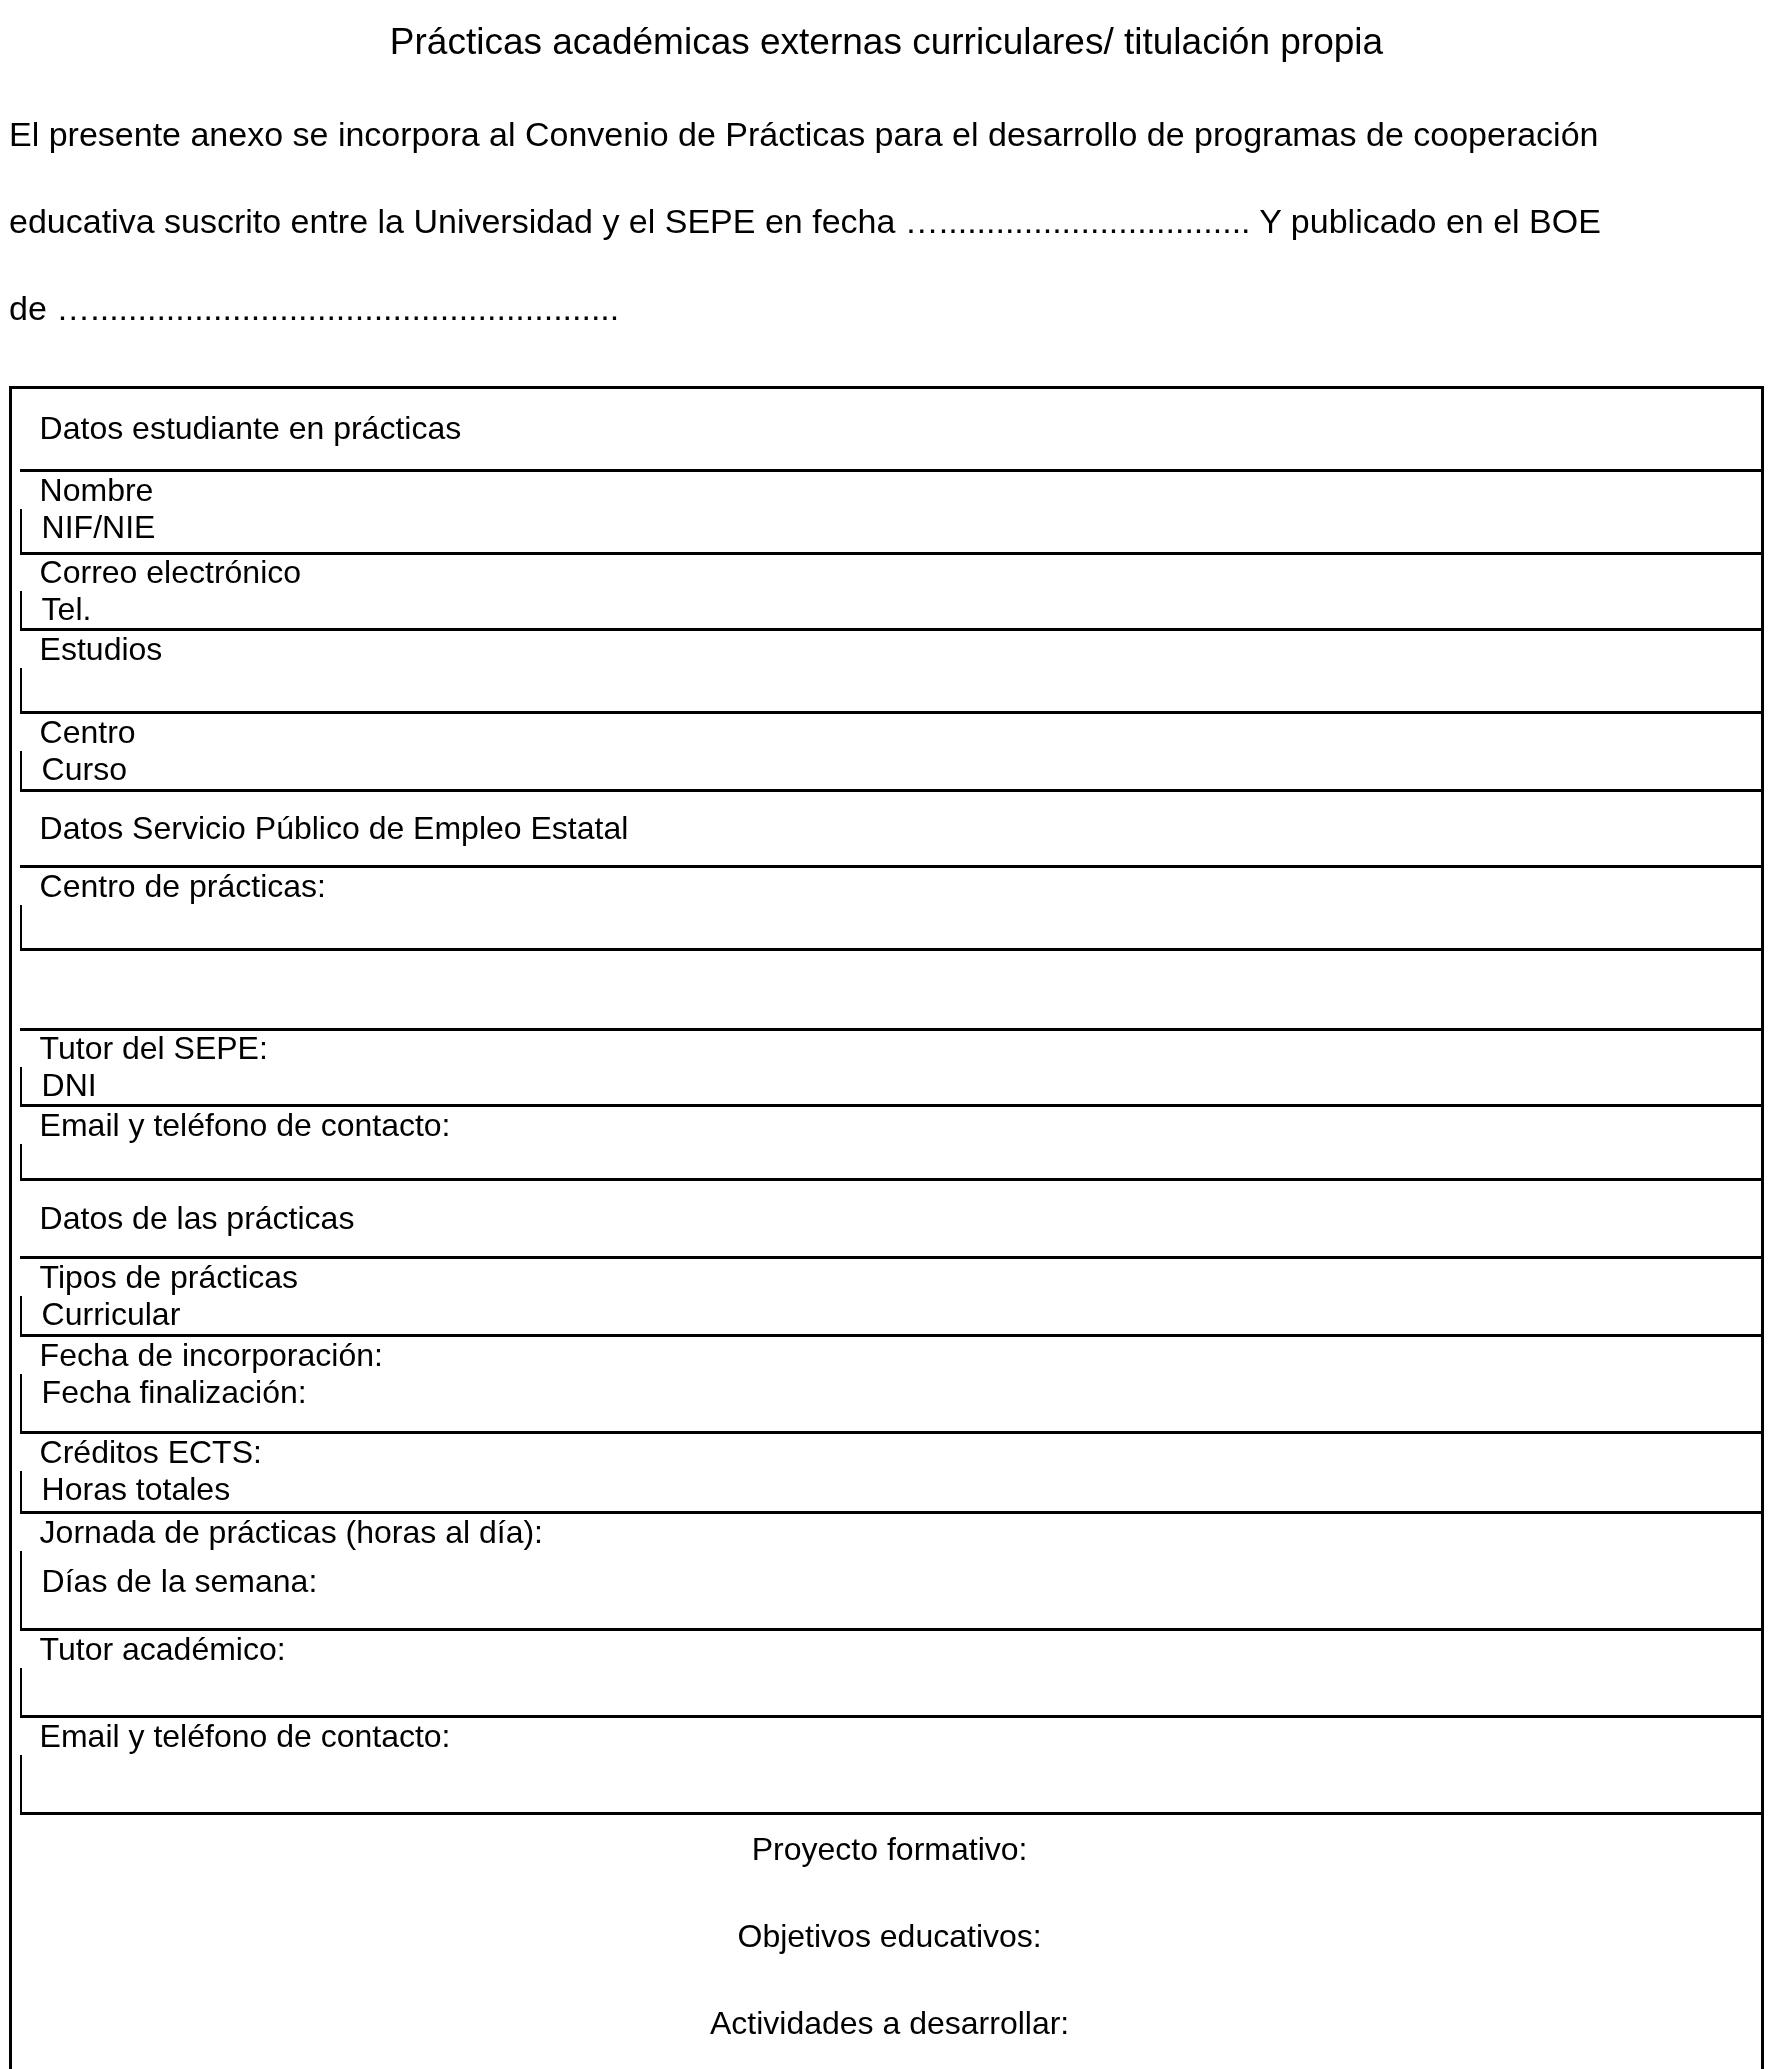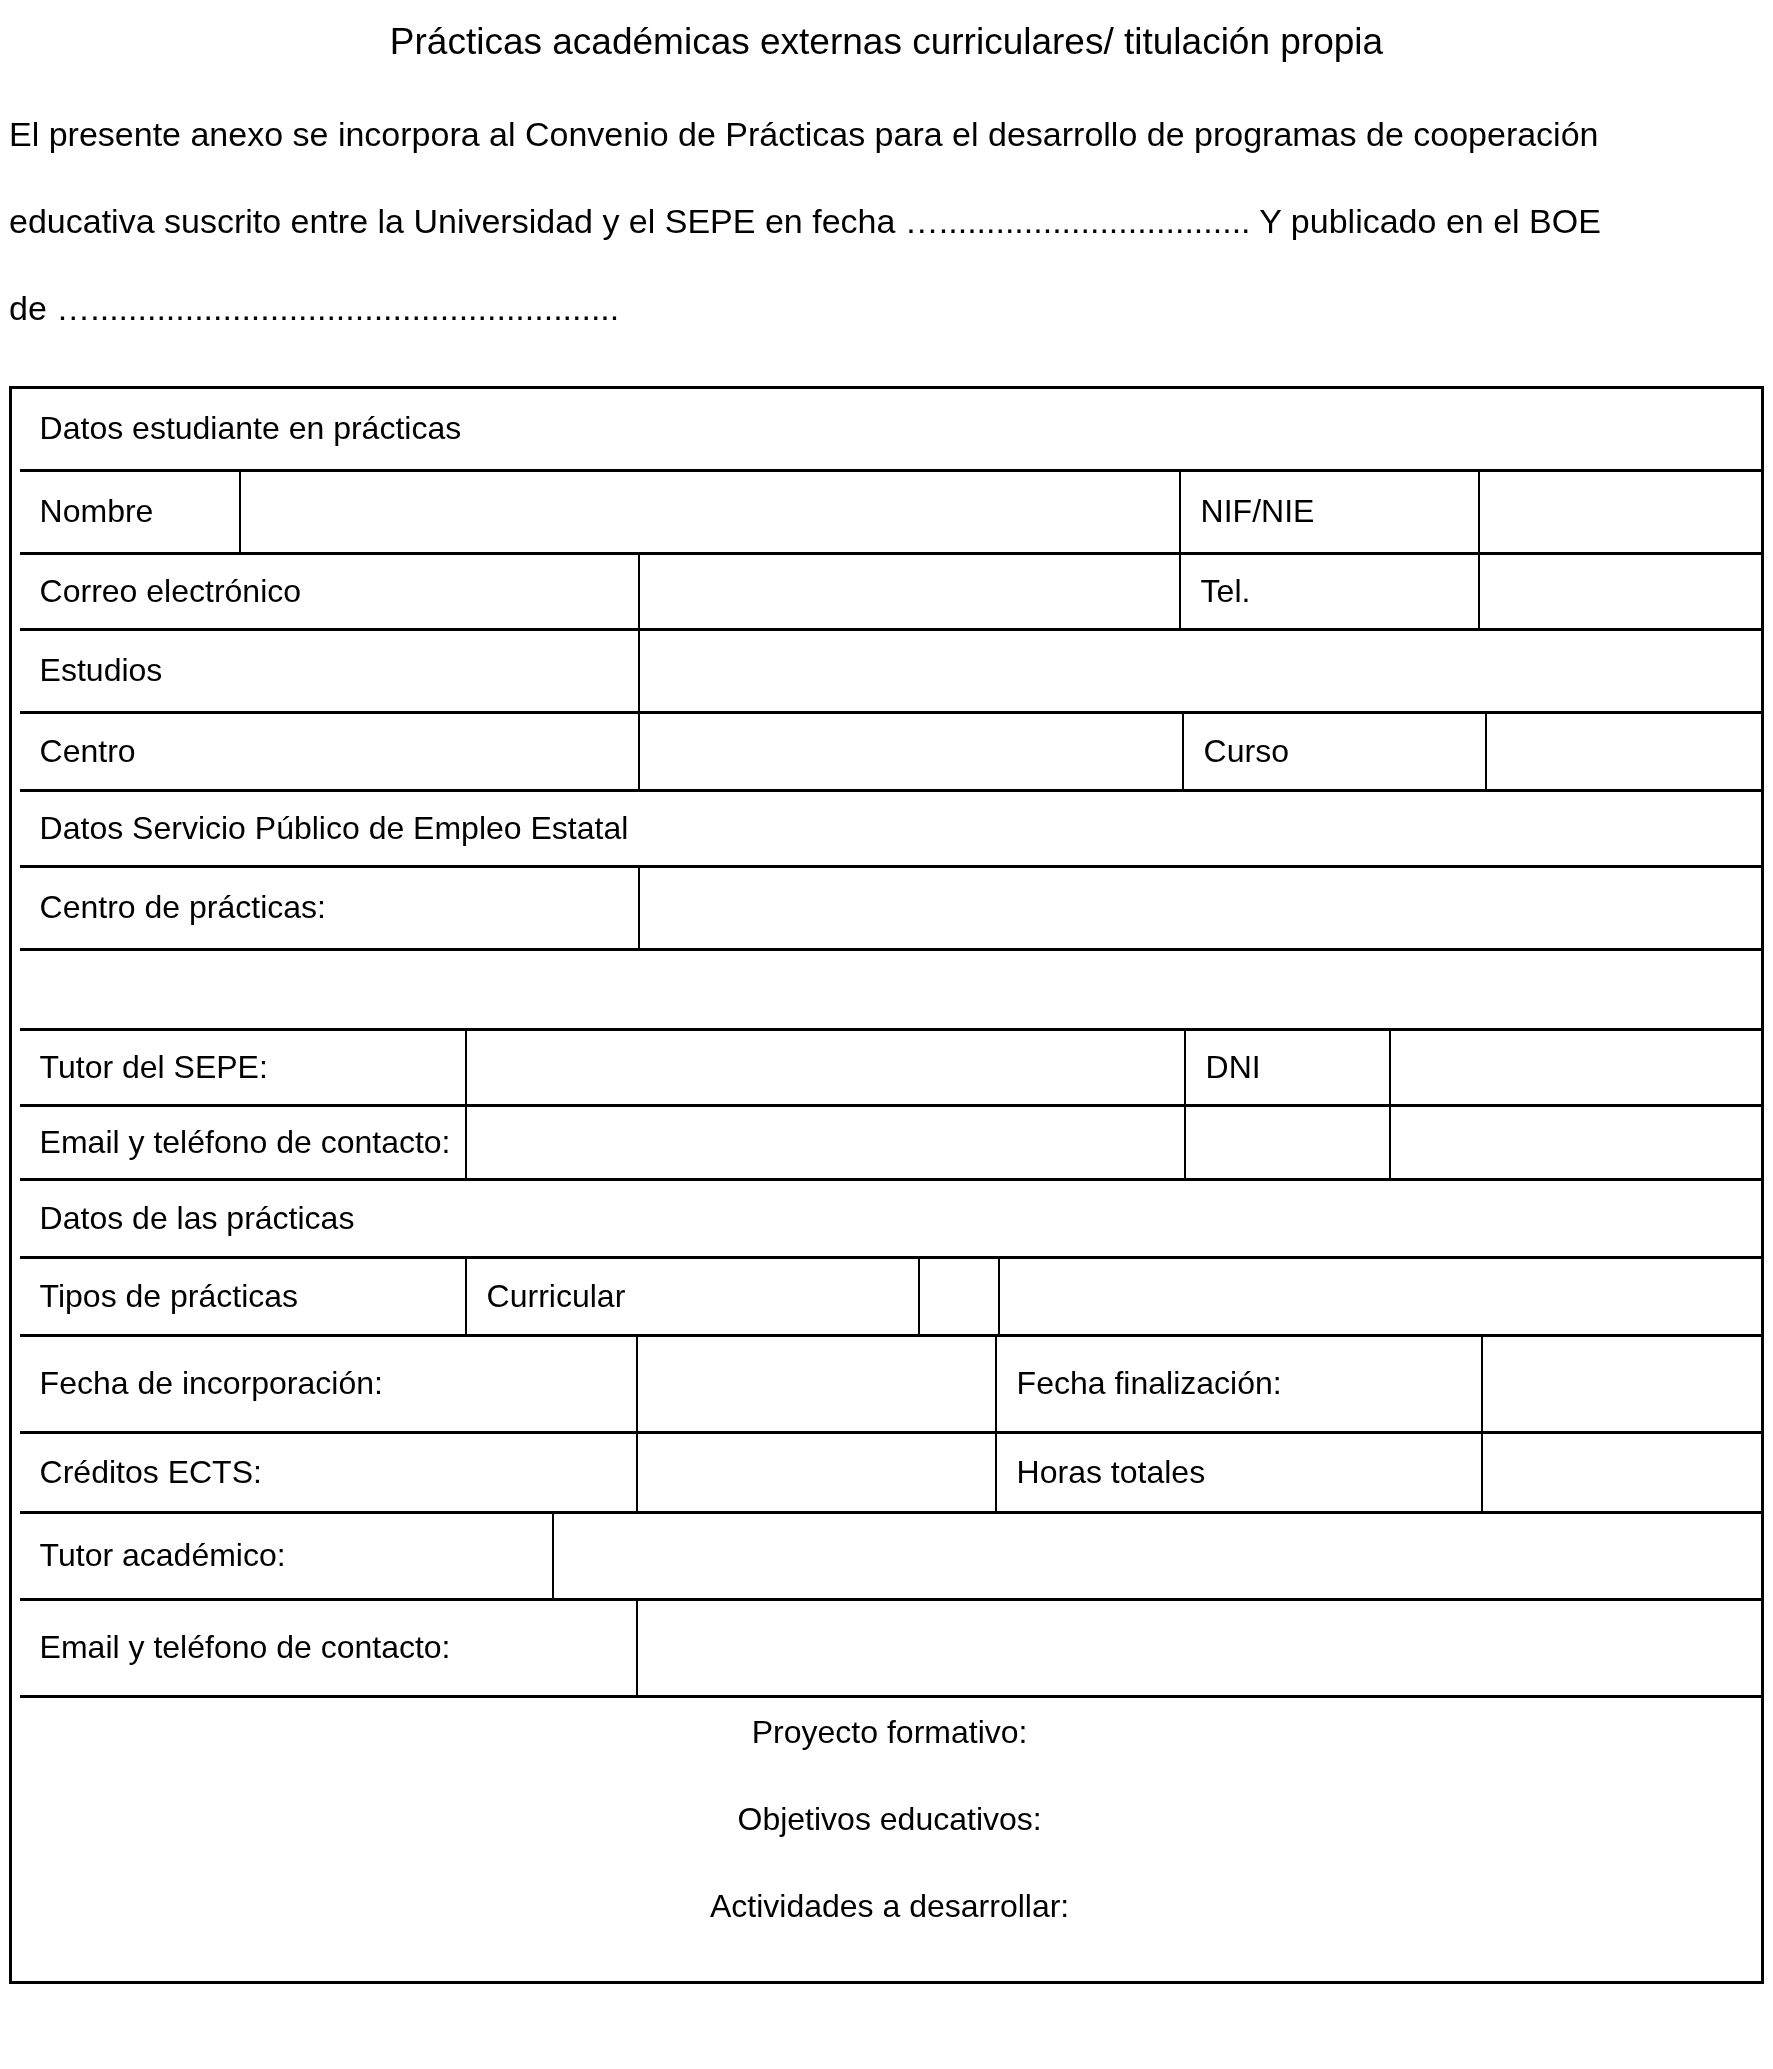--- a/index.html
+++ b/index.html
@@ -4,21 +4,21 @@
 <style>
   html,body{margin:0;padding:0;background:#fff;}
   body{width:1773px;height:2069px;overflow:hidden;color:#000;
        font-family:"Liberation Sans","DejaVu Sans",sans-serif;}
   .page{position:relative;width:1773px;height:2069px;}
   .title{margin-top:19.6px;text-align:center;font-size:37px;line-height:43px;}
   .intro{margin:46px 9px 0 9px;font-size:34px;line-height:51px;}
   .intro .line{white-space:nowrap;margin-top:36px;}
   .tbl{margin:52px 9px 0 9px;border:3.6px solid #000;padding-left:8px;}
   .row{display:flex;}
-  .row + .row{border-top:3.6px solid #000;}
+  .row + .row{border-top:3.6px solid #000;flex-direction:column;}
   .c{box-sizing:border-box;border-left:2.7px solid #000;display:flex;
      align-items:center;padding-left:19.6px;font-size:32px;overflow:hidden;}
   .row .c:first-child{border-left:none;}
   .fill{flex:1;}
   .top{align-items:flex-start;padding-top:12.5px;}
   .bigcell{display:block;padding:16px 21.4px 0 19.6px;font-size:32px;}
   .bigcell .p{margin:0 0 50px 0;text-align:center;}
 </style>
 </head>
 <body>
@@ -110,20 +110,26 @@
       <div class="c fill"></div>
     </div>
 
     <div class="row" style="height:77px">
       <div class="c" style="width:616px">Créditos ECTS:</div>
       <div class="c" style="width:359px"></div>
       <div class="c" style="width:486px">Horas totales</div>
       <div class="c fill"></div>
     </div>
 
+    <div class="row" style="height:114px">
+      <div class="c" style="width:616px">Jornada de prácticas (horas al día):</div>
+      <div class="c" style="width:359px"></div>
+      <div class="c top" style="width:486px">Días de la semana:</div>
+      <div class="c fill"></div>
+    </div>
 
     <div class="row" style="height:84px">
       <div class="c" style="width:532px">Tutor académico:</div>
       <div class="c fill"></div>
     </div>
 
     <div class="row" style="height:94px">
       <div class="c" style="width:616px">Email y teléfono de contacto:</div>
       <div class="c fill"></div>
     </div>

